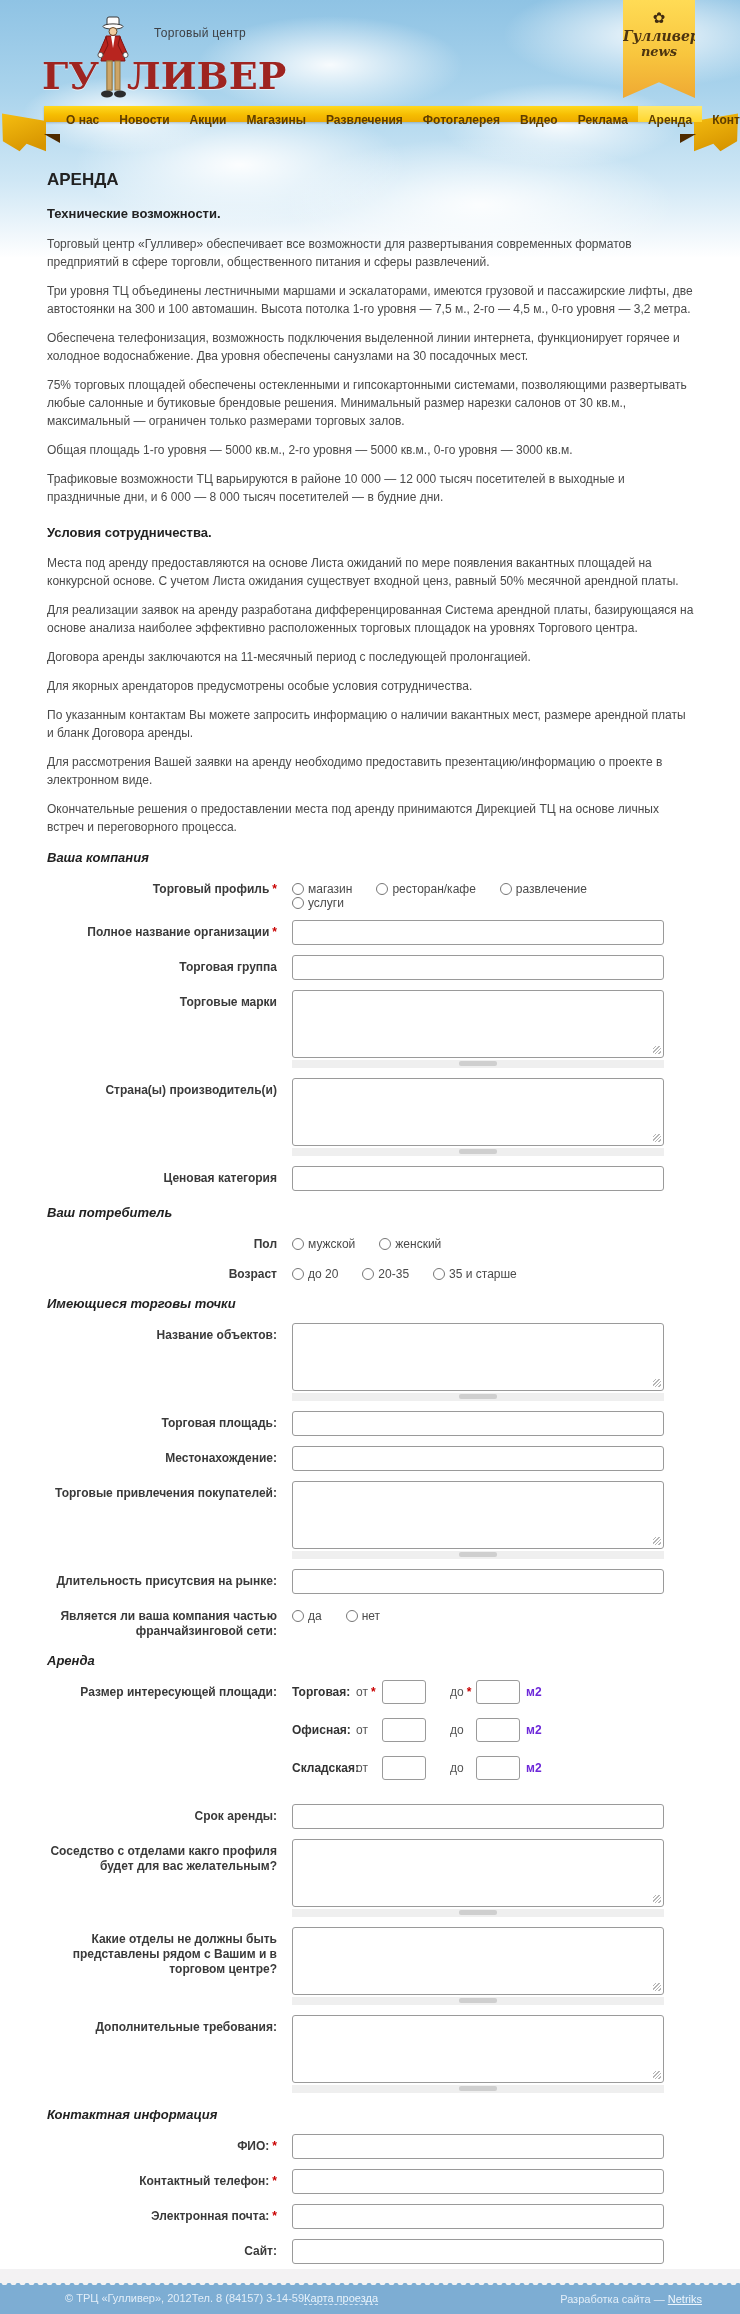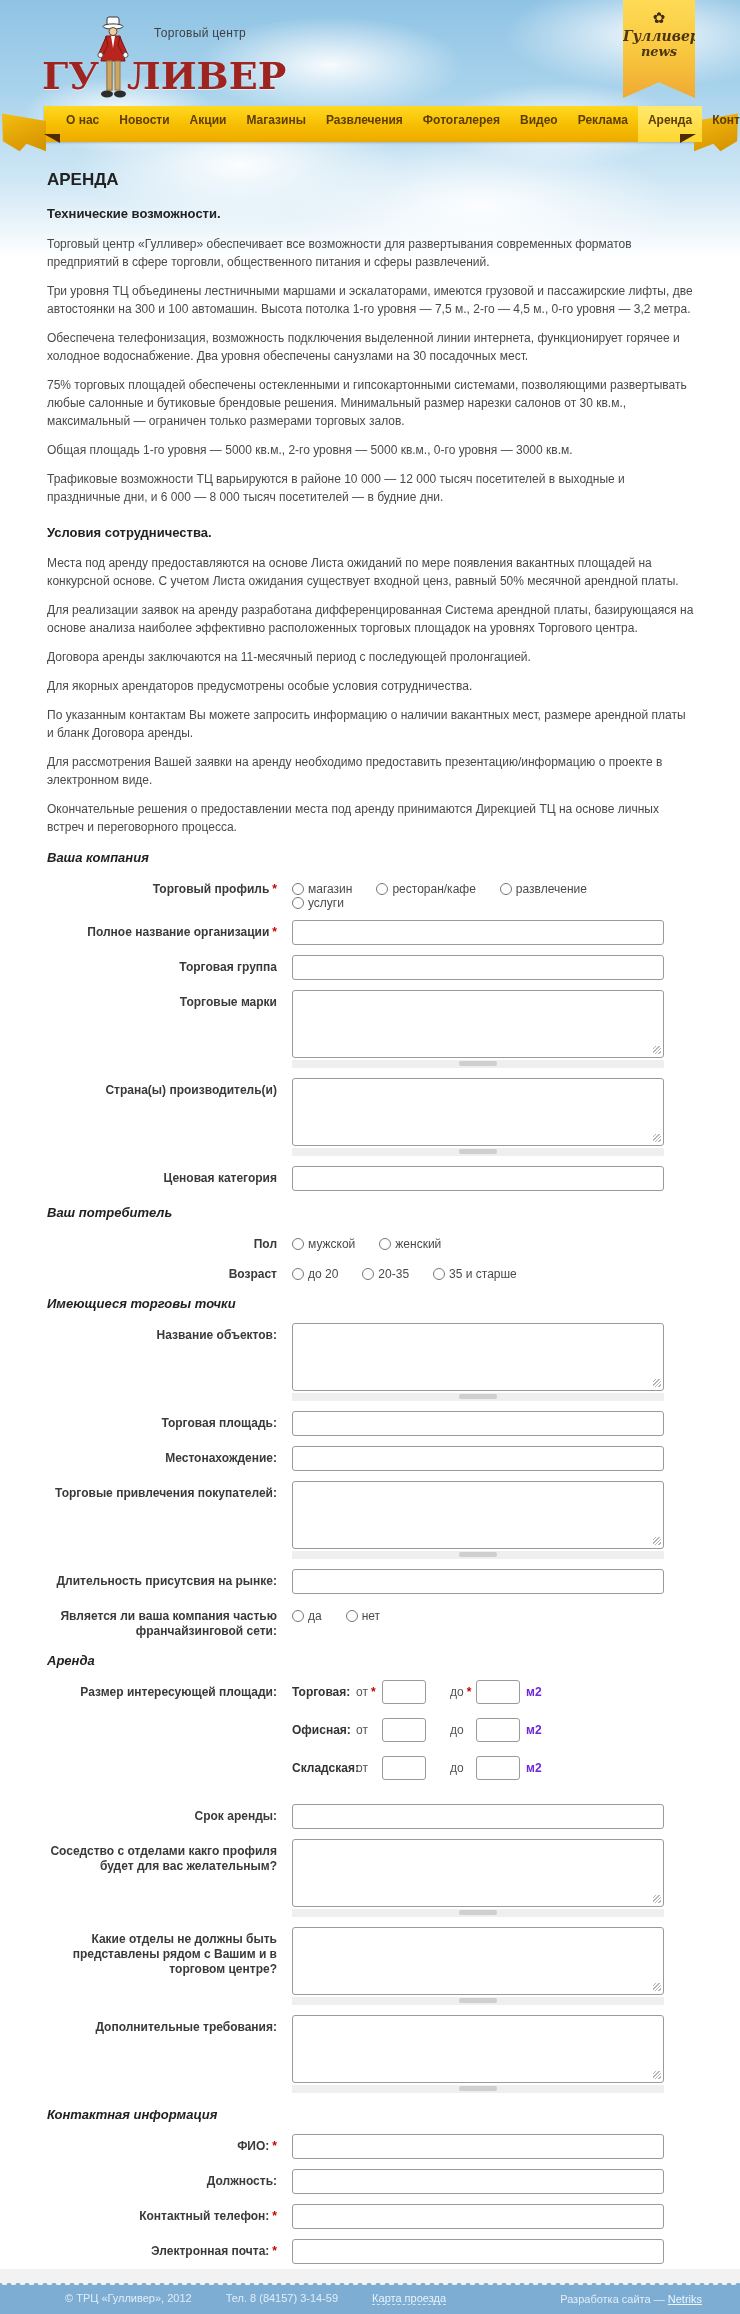--- a/index.html
+++ b/index.html
@@ -28,21 +28,21 @@
   
   .badge {position:absolute; top:0; right:45px; width:72px; height:98px; z-index:2; cursor:pointer;
     background:linear-gradient(180deg,#ffdb55 0%, #f8c63e 55%, #efa933 100%);
     clip-path:polygon(0 0,100% 0,100% 100%,50% 84%,0 100%);
     text-align:center; box-shadow:0 2px 4px rgba(0,0,0,.15);}
   .badge-orn {display:block; margin-top:10px; font-size:15px; color:#3f2a10; line-height:16px;}
   .badge-t1 {display:block; margin-top:2px; font-family:"DejaVu Serif", serif; font-style:italic; font-weight:bold; font-size:14px; color:#4c3410;}
   .badge-t2 {display:block; font-family:"DejaVu Serif", serif; font-style:italic; font-weight:bold; font-size:13px; color:#4c3410;}
 
   
-  .nav {position:absolute; left:44px; top:106px; width:652px; height:36px; z-index:3;
+  .nav {position:absolute; left:44px; top:106px; width:652px; height:16px; z-index:3;
     background:linear-gradient(180deg,#ffd91f 0%, #f6bd02 55%, #edaa00 100%);
     display:flex; justify-content:space-between; align-items:stretch; padding:0 12px; box-sizing:border-box;
     box-shadow:0 1px 2px rgba(0,0,0,.2);}
   .nav-item {display:block; line-height:28px; padding:0 10px; font-size:12px; font-weight:bold; color:#5e3d00; text-decoration:none; cursor:pointer; white-space:nowrap;}
   .nav-item.active {background:linear-gradient(180deg,#ffe96e 0%, #ffd62e 100%);}
   .fold {position:absolute; top:5px; width:44px; height:42px; background:linear-gradient(160deg,#f7c011 0%, #d79500 85%); z-index:-1;}
   .fold.l {left:-42px; clip-path:polygon(0 6%, 100% 24%, 100% 96%, 56% 78%, 40% 96%, 2% 72%);}
   .fold.r {right:-42px; clip-path:polygon(100% 6%, 0 24%, 0 96%, 44% 78%, 60% 96%, 98% 72%);}
   .ftri {position:absolute; top:28px; width:16px; height:9px; background:#4e2b00;}
   .ftri.l {left:0; clip-path:polygon(0 0,100% 0,100% 100%);}
@@ -81,21 +81,21 @@
     font:12px "Liberation Sans", sans-serif; margin-right:24px;}
   input.mini.last {margin-right:6px;}
   .unit {color:#6d28d9;font-weight:bold;}
 
   
   .pre-footer {position:absolute; left:0; right:0; bottom:31px; height:14px; background:#f3f2f3; z-index:2;}
   footer {position:absolute; left:0; right:0; bottom:0; height:31px; background:#7dadd3; z-index:3;
     display:flex; align-items:center; font-size:11px; color:#e3eef8;}
   footer::before {content:''; position:absolute; top:0; left:0; right:0; height:4px;
     background:radial-gradient(circle at 4.5px -1px, #f3f2f3 3px, transparent 3.5px); background-size:9px 4px;}
-  .foot-left {display:flex; gap:34px; margin-left:65px;}
+  .foot-left {display:flex; margin-left:65px;}
   .foot-right {margin-left:auto; margin-right:38px;}
   .foot-link {color:#e9f3fb; text-decoration:none; border-bottom:1px dashed rgba(240,248,255,.75); cursor:pointer;}
   .foot-link2 {color:#eef6fd; text-decoration:underline; cursor:pointer;}
 </style>
 </head>
 <body>
 
 <div class="page">
   <div class="sky"></div>
 
@@ -401,24 +401,20 @@
         </div>
       </div>
 
       <h3 class="form-h">Контактная информация</h3>
 
       <div class="frow">
         <div class="flabel"><span>ФИО:</span><span class="req">*</span></div>
         <div class="fctrl"><input class="text" type="text" style=""></div>
       </div>
 
-      <div class="frow">
-        <div class="flabel">Должность:</div>
-        <div class="fctrl"><input class="text" type="text" style=""></div>
-      </div>
 
       <div class="frow">
         <div class="flabel"><span>Контактный телефон:</span><span class="req">*</span></div>
         <div class="fctrl"><input class="text" type="text" style=""></div>
       </div>
 
       <div class="frow">
         <div class="flabel"><span>Электронная почта:</span><span class="req">*</span></div>
         <div class="fctrl"><input class="text" type="text" style=""></div>
       </div>

